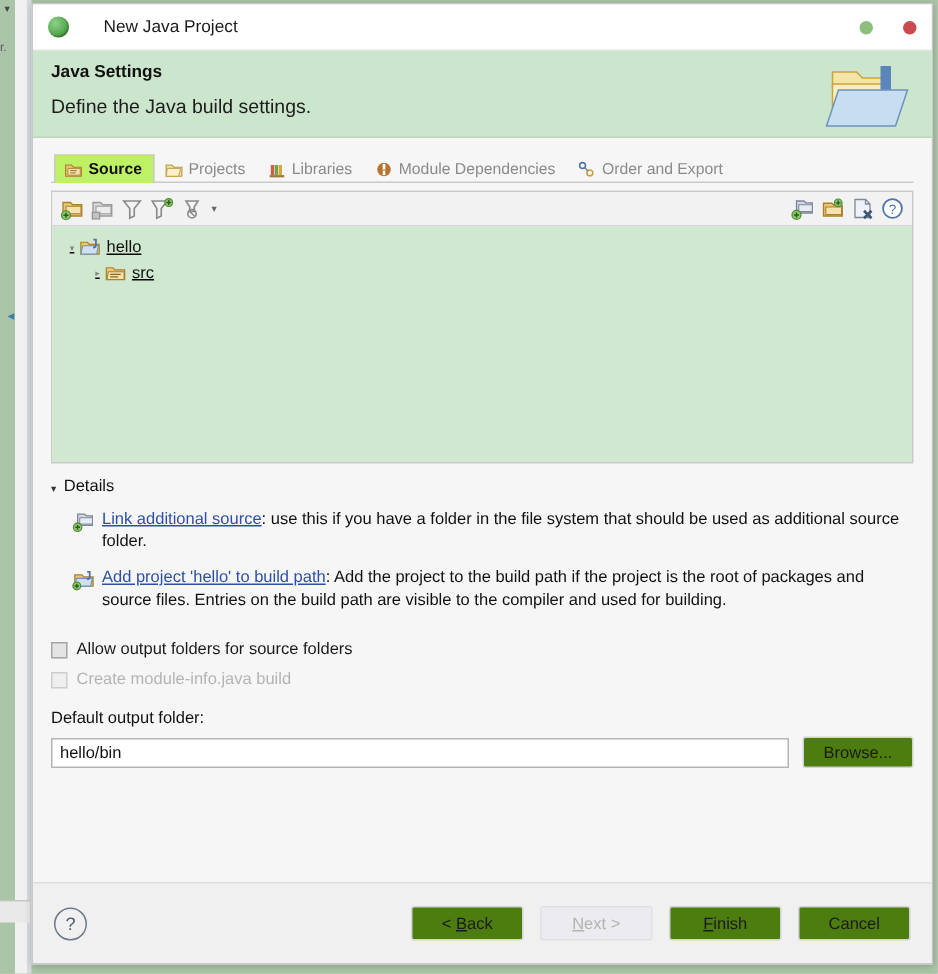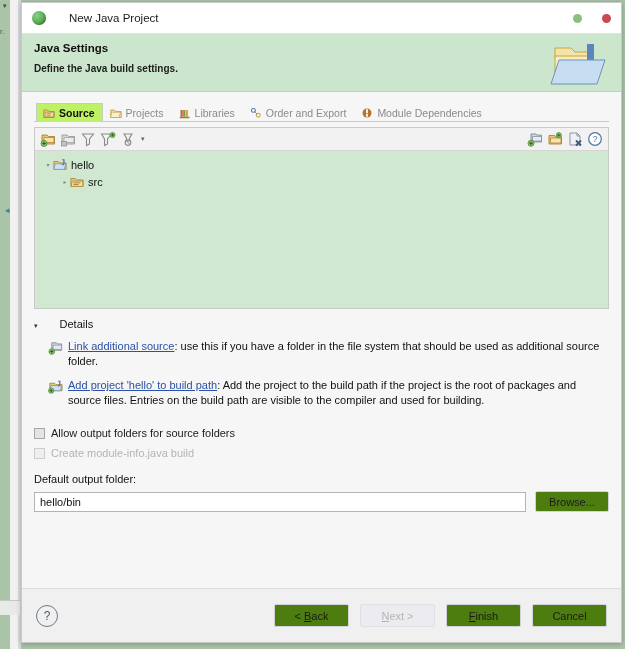--- a/index.html
+++ b/index.html
@@ -80,21 +80,21 @@
   
   .banner {
     flex: none; height: 58px;
     background: #cce5cd;
     border-bottom: 1px solid #bcd6bd;
     position: relative;
     padding: 8px 12px 0 12px;
     box-sizing: border-box;
   }
   .banner-title { font-size: 11.5px; font-weight: bold; color: #111; }
-  .banner-sub   { font-size: 10px; color: #1d1d1d; margin-top: 9px; font-weight: bold; }
+  .banner-sub   { font-size: 13px; color: #1d1d1d; margin-top: 9px; }
   .banner-icon {
     position: absolute; right: 12px; top: 4px;
     width: 60px; height: 50px;
   }
 
   
   .body {
     flex: 1 1 auto;
     background: #f6f6f6;
     padding: 8px 12px 0 12px;
@@ -150,20 +150,21 @@
     gap: 4px;
   }
   .tb-ico { width: 16px; height: 16px; flex: none; }
   .tb-spacer { flex: 1 1 auto; }
   .tb-caret { font-size: 7px; color: #666; margin-left: 1px; }
   .tree-body {
     flex: 1 1 auto;
     background: #cfe8cf;
     padding: 5px 0 0 0;
     overflow: hidden;
+    text-decoration: underline;
   }
   .tree-row {
     display: flex; align-items: center;
     height: 17px;
     font-size: 11px; color: #111;
     padding-left: 8px;
   }
   .tree-row.child { padding-left: 25px; }
   .twisty {
     width: 10px; flex: none;
@@ -171,21 +172,20 @@
     text-align: center;
   }
   .tree-ico { width: 14px; height: 14px; flex: none; margin-right: 4px; }
 
   
   .details-head {
     flex: none;
     display: flex; align-items: flex-end;
     font-size: 11px; color: #111;
     margin-top: 9px;
-    gap: 17px;
   }
   .details-twisty { font-size: 7px; margin-right: 5px; color: #333; }
   .detail-row {
     display: flex; align-items: flex-start;
     margin-top: 9px;
     padding-left: 14px;
     font-size: 11px; color: #111;
     line-height: 15px;
   }
   .detail-ico { width: 15px; height: 15px; flex: none; margin-right: 5px; margin-top: 1px; }
@@ -309,33 +309,33 @@
         <svg class="tab-ico" viewBox="0 0 16 16">
           <rect x="2" y="4" width="3" height="9" fill="#cf5d4a"></rect>
           <rect x="5.5" y="4" width="3" height="9" fill="#6fa34f"></rect>
           <rect x="9" y="4" width="3" height="9" fill="#d8a838"></rect>
           <rect x="1" y="13" width="13" height="2" fill="#9a7c3a"></rect>
         </svg>
         <span>Libraries</span>
       </div>
       <div class="tab">
         <svg class="tab-ico" viewBox="0 0 16 16">
+          <circle cx="8" cy="8" r="6" fill="#b8732f"></circle>
+          <rect x="6.8" y="3" width="2.4" height="5" fill="#fff"></rect>
+          <rect x="6.8" y="9" width="2.4" height="4" fill="#fff"></rect>
+        </svg>
+        <span>Module Dependencies</span>
+      </div>
+      <div class="tab">
+        <svg class="tab-ico" viewBox="0 0 16 16">
           <circle cx="4.5" cy="4.5" r="2.6" fill="none" stroke="#4f74b0" stroke-width="1.4"></circle>
           <circle cx="11" cy="11" r="2.6" fill="none" stroke="#c5a33a" stroke-width="1.4"></circle>
           <path d="M6 6 L9.5 9.5" stroke="#7a7a7a" stroke-width="1.2"></path>
         </svg>
         <span>Order and Export</span>
-      </div>
-      <div class="tab">
-        <svg class="tab-ico" viewBox="0 0 16 16">
-          <circle cx="8" cy="8" r="6" fill="#b8732f"></circle>
-          <rect x="6.8" y="3" width="2.4" height="5" fill="#fff"></rect>
-          <rect x="6.8" y="9" width="2.4" height="4" fill="#fff"></rect>
-        </svg>
-        <span>Module Dependencies</span>
       </div>
     </div>
 
     <div class="tree-panel">
 
       <div class="tree-toolbar">
         <svg class="tb-ico" viewBox="0 0 16 16">
           <path d="M2 4 h5 l1.5 1.5 h6 V13 H2 z" fill="#e8c77a" stroke="#a9812c" stroke-width=".9"></path>
           <path d="M4 6.5 h10 v5 H4 z" fill="#f5e2ae" stroke="#a9812c" stroke-width=".7"></path>
           <circle cx="4" cy="12.5" r="3" fill="#8cc56a" stroke="#4b8a32" stroke-width=".8"></circle>

